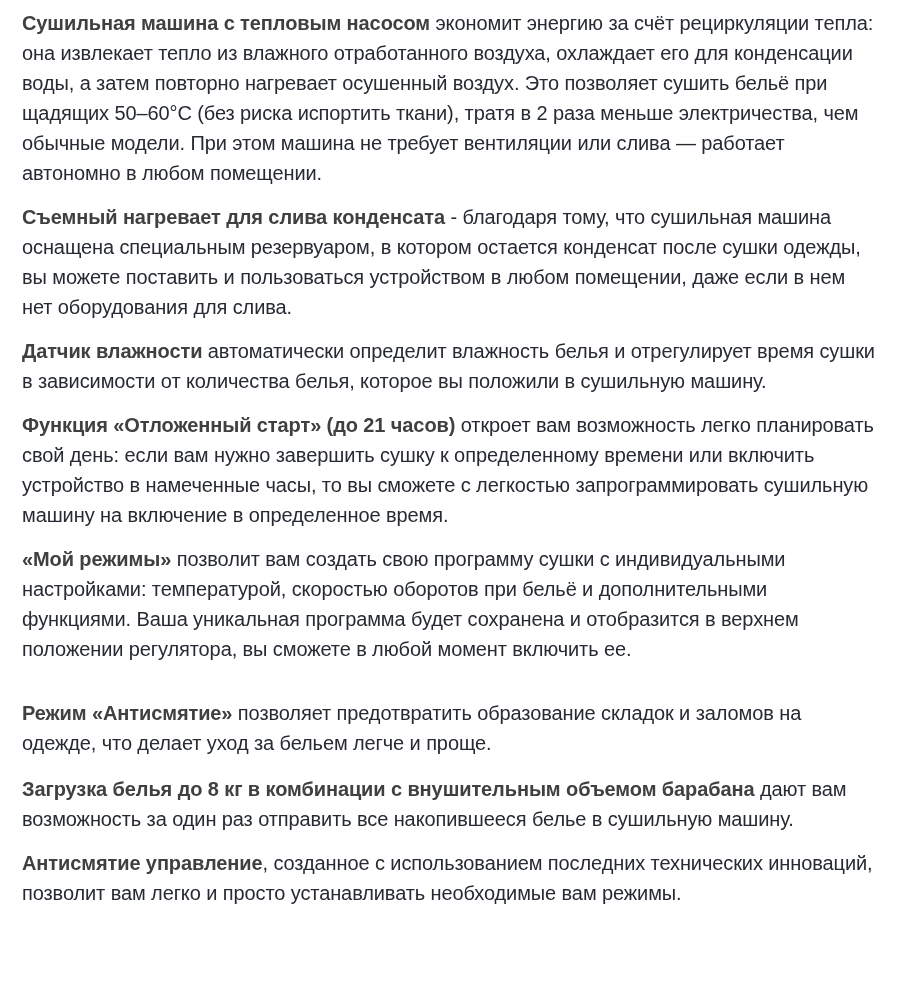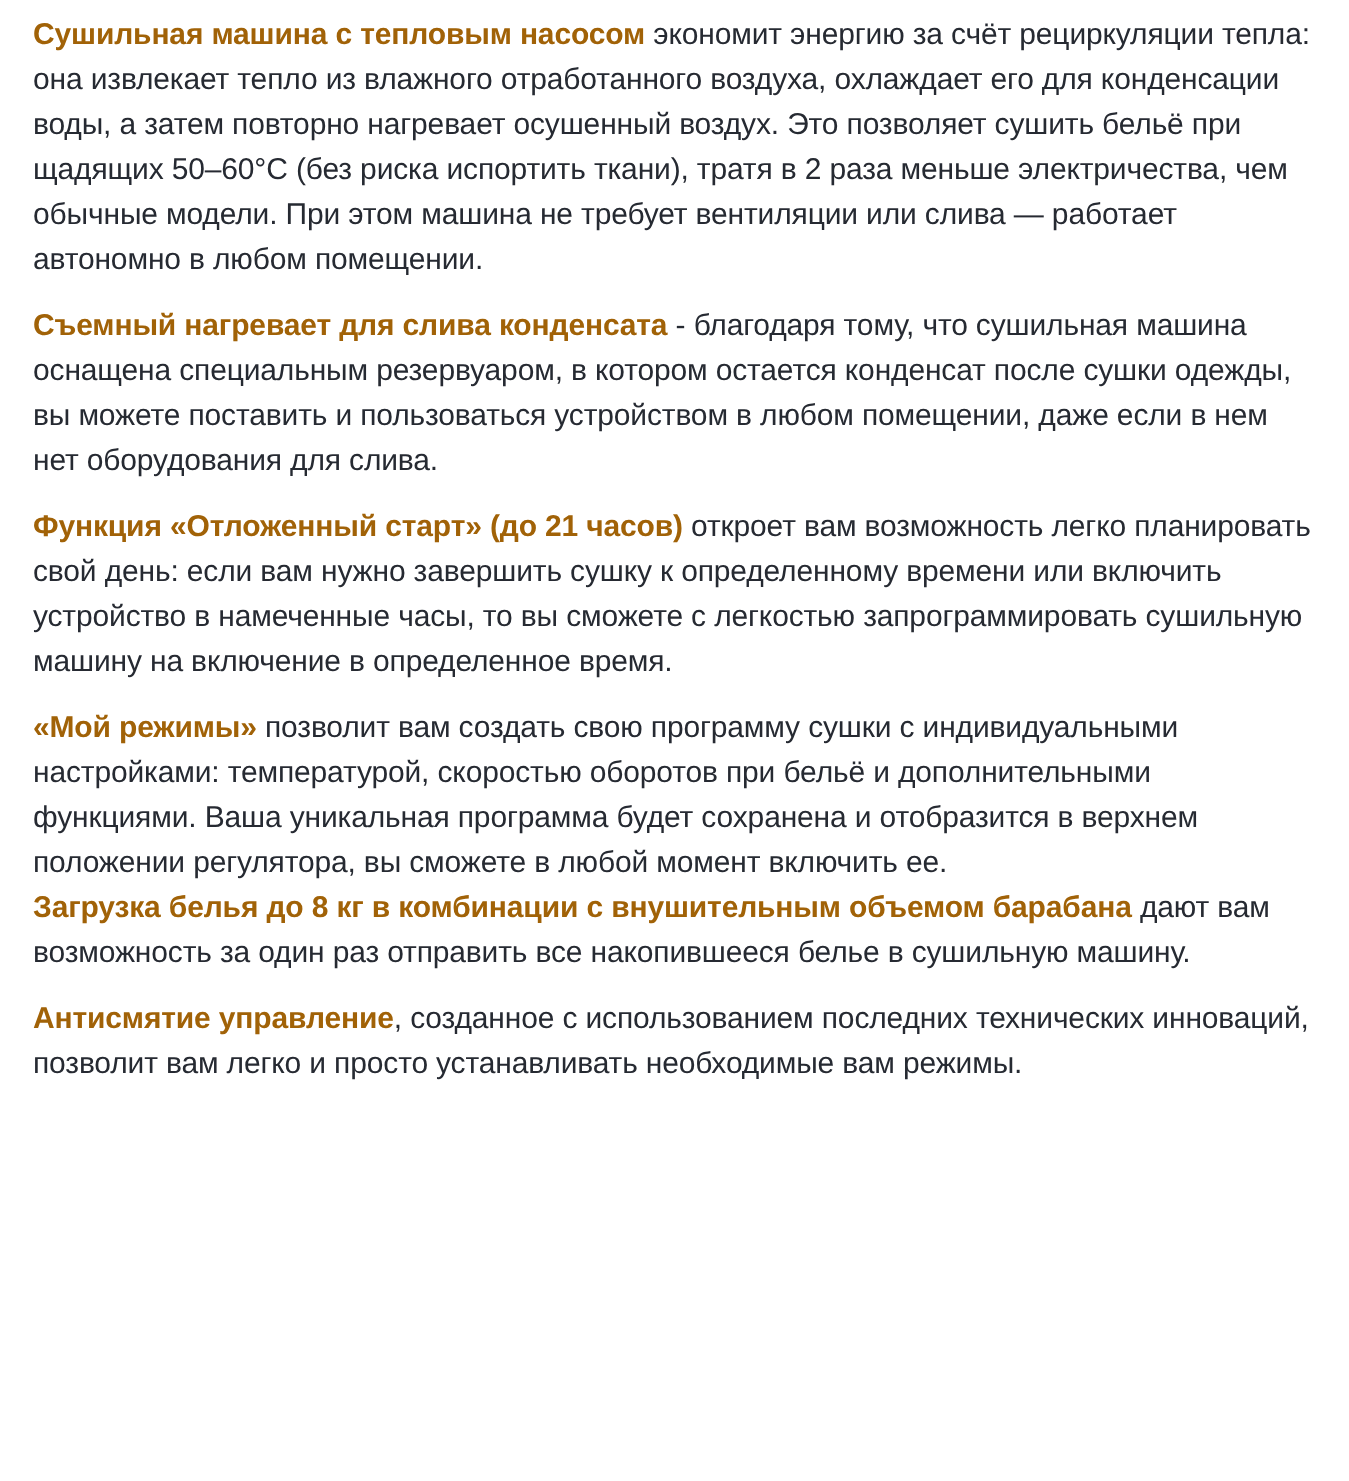--- a/index.html
+++ b/index.html
@@ -21,42 +21,44 @@
     font-size: 20px;
     line-height: 30px;
     letter-spacing: -0.1px;
     color: #262A32;
   }
   .para:first-child {
     margin-top: 0;
   }
   .para strong {
     font-weight: 700;
-    color: #a16207;
+    color: #404040;
   }
   .gap-top-large {
     margin-top: 34px;
   }
   .gap-top-none {
-    margin-top: 0;
+    margin-top: 16px;
   }
 </style>
 </head>
 <body>
 
 <div class="description">
 
   <p class="para"><strong>Сушильная машина с тепловым насосом</strong><span> экономит энергию за счёт рециркуляции тепла: она извлекает тепло из влажного отработанного воздуха, охлаждает его для конденсации воды, а затем повторно нагревает осушенный воздух. Это позволяет сушить бельё при щадящих 50–60°C (без риска испортить ткани), тратя в 2 раза меньше электричества, чем обычные модели. При этом машина не требует вентиляции или слива — работает автономно в любом помещении.</span></p>
 
   <p class="para"><strong>Съемный нагревает для слива конденсата</strong><span> - благодаря тому, что сушильная машина оснащена специальным резервуаром, в котором остается конденсат после сушки одежды, вы можете поставить и пользоваться устройством в любом помещении, даже если в нем нет оборудования для слива.</span></p>
 
+  <p class="para"><strong>Датчик влажности</strong><span> автоматически определит влажность белья и отрегулирует время сушки в зависимости от количества белья, которое вы положили в сушильную машину.</span></p>
 
 
   <p class="para"><strong>Функция «Отложенный старт» (до 21 часов)</strong><span> откроет вам возможность легко планировать свой день: если вам нужно завершить сушку к определенному времени или включить устройство в намеченные часы, то вы сможете с легкостью запрограммировать сушильную машину на включение в определенное время.</span></p>
 
   <p class="para"><strong>«Мой режимы»</strong><span> позволит вам создать свою программу сушки с индивидуальными настройками: температурой, скоростью оборотов при бельё и дополнительными функциями. Ваша уникальная программа будет сохранена и отобразится в верхнем положении регулятора, вы сможете в любой момент включить ее.</span></p>
 
+  <p class="para gap-top-large"><strong>Режим «Антисмятие»</strong><span> позволяет предотвратить образование складок и заломов на одежде, что делает уход за бельем легче и проще.</span></p>
 
   <p class="para gap-top-none"><strong>Загрузка белья до 8 кг в комбинации с внушительным объемом барабана</strong><span> дают вам возможность за один раз отправить все накопившееся белье в сушильную машину.</span></p>
 
   <p class="para"><strong>Антисмятие управление</strong><span>, созданное с использованием последних технических инноваций, позволит вам легко и просто устанавливать необходимые вам режимы.</span></p>
 
 </div>
 
 </body></html>

